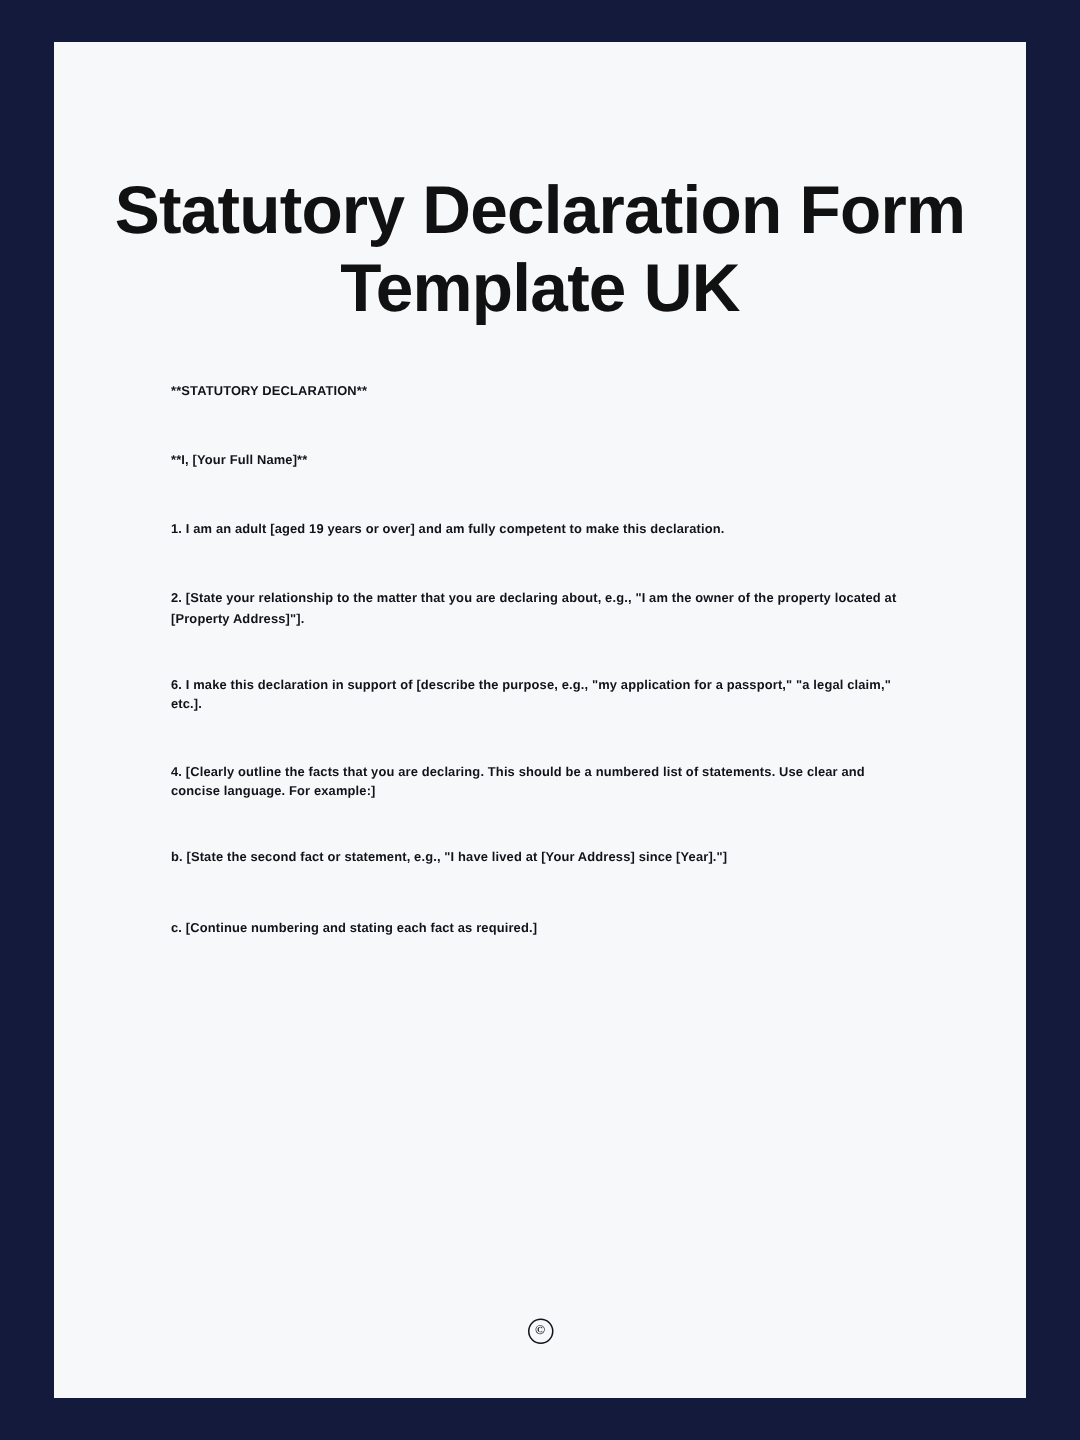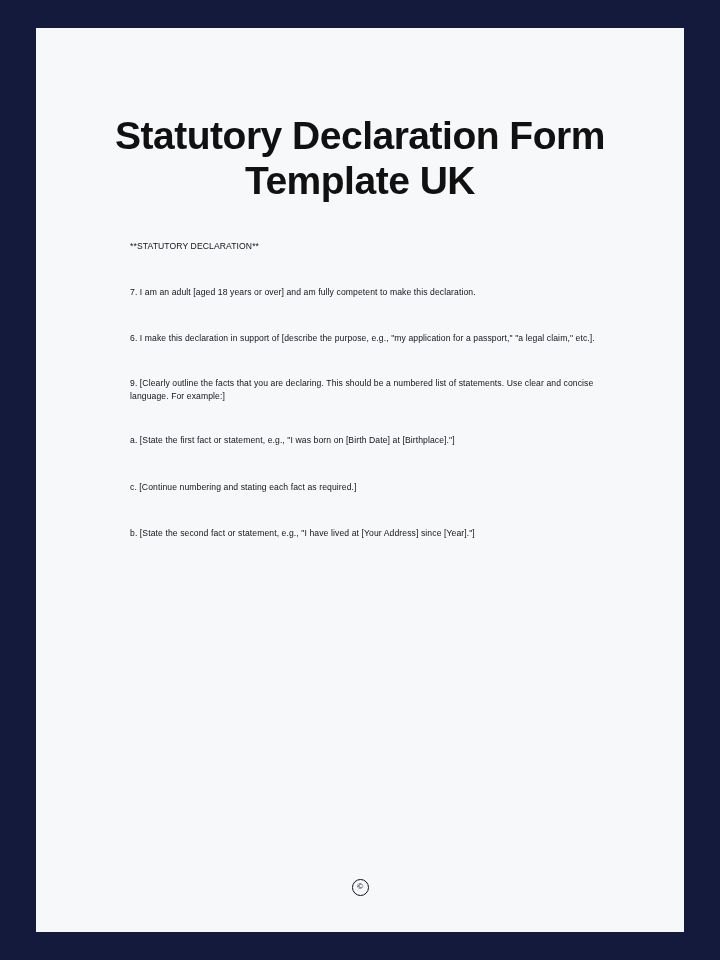--- a/index.html
+++ b/index.html
@@ -19,35 +19,35 @@
     top: 28px;
     width: 648px;
     height: 904px;
     background: #f7f8fa;
     box-sizing: border-box;
   }
   .doc-title {
     margin: 0;
     padding: 86px 40px 0 40px;
     text-align: center;
-    font-size: 39px;
+    font-size: 45px;
     line-height: 1.15;
     font-weight: bold;
     color: #111111;
     letter-spacing: -0.5px;
   }
   .body-block {
     padding: 36px 78px 0 78px;
   }
   .para {
     font-size: 8.6px;
     line-height: 1.55;
     color: #12131a;
-    font-weight: normal;
-    margin: 0 0 33px 16px;
+    font-weight: bold;
+    margin: 0 0 33px 0;
     letter-spacing: 0.1px;
   }
   .para.tight {
     margin-bottom: 31px;
   }
   .footer-mark {
     position: absolute;
     left: 0;
     right: 0;
     bottom: 36px;
@@ -69,25 +69,26 @@
 </style>
 </head>
 <body>
 
 <div class="page-wrap">
 
   <h1 class="doc-title">Statutory Declaration Form Template UK</h1>
 
   <div class="body-block">
     <p class="para">**STATUTORY DECLARATION**</p>
-    <p class="para">7. I am an adult [aged 18 years or over] and am fully competent to make this declaration.</p>
+    <p class="para">**I, [Your Full Name]**</p>
+    <p class="para">1. I am an adult [aged 19 years or over] and am fully competent to make this declaration.</p>
+    <p class="para tight">2. [State your relationship to the matter that you are declaring about, e.g., "I am the owner of the property located at [Property Address]"].</p>
     <p class="para tight">6. I make this declaration in support of [describe the purpose, e.g., "my application for a passport," "a legal claim," etc.].</p>
-    <p class="para tight">9. [Clearly outline the facts that you are declaring. This should be a numbered list of statements. Use clear and concise language. For example:]</p>
-    <p class="para">a. [State the first fact or statement, e.g., "I was born on [Birth Date] at [Birthplace]."]</p>
+    <p class="para tight">4. [Clearly outline the facts that you are declaring. This should be a numbered list of statements. Use clear and concise language. For example:]</p>
+    <p class="para">b. [State the second fact or statement, e.g., "I have lived at [Your Address] since [Year]."]</p>
     <p class="para">c. [Continue numbering and stating each fact as required.]</p>
-    <p class="para">b. [State the second fact or statement, e.g., "I have lived at [Your Address] since [Year]."]</p>
   </div>
 
   <div class="footer-mark">
     <span class="copy-icon">©</span>
   </div>
 
 </div>
 
 </body></html>

